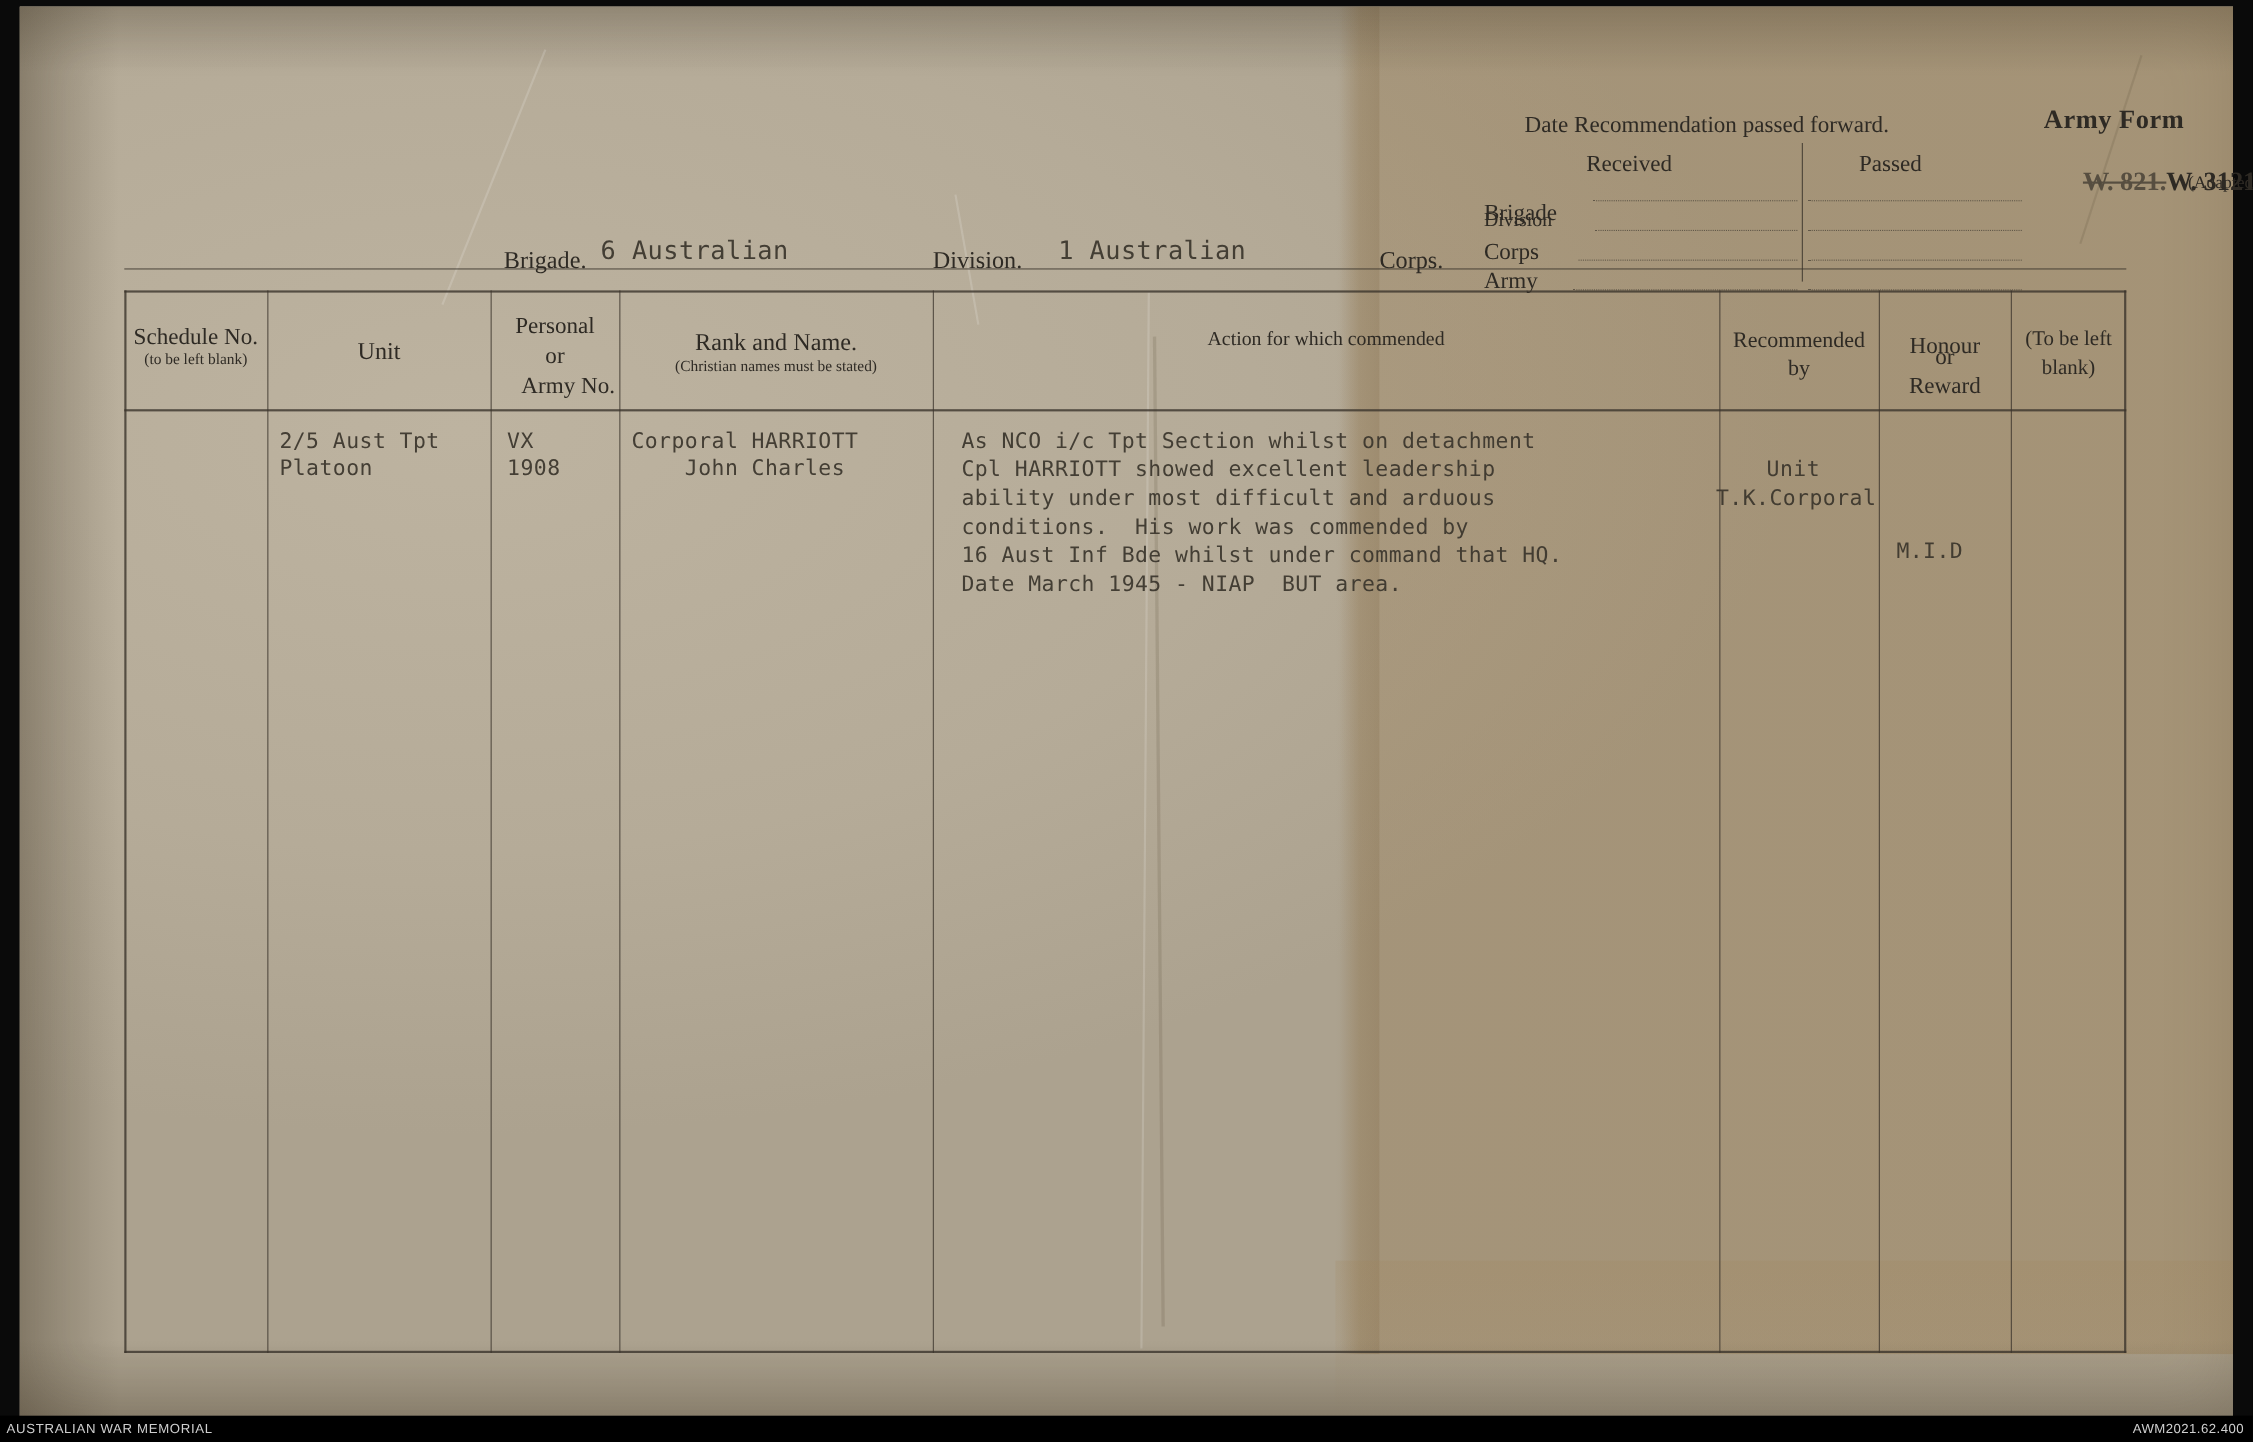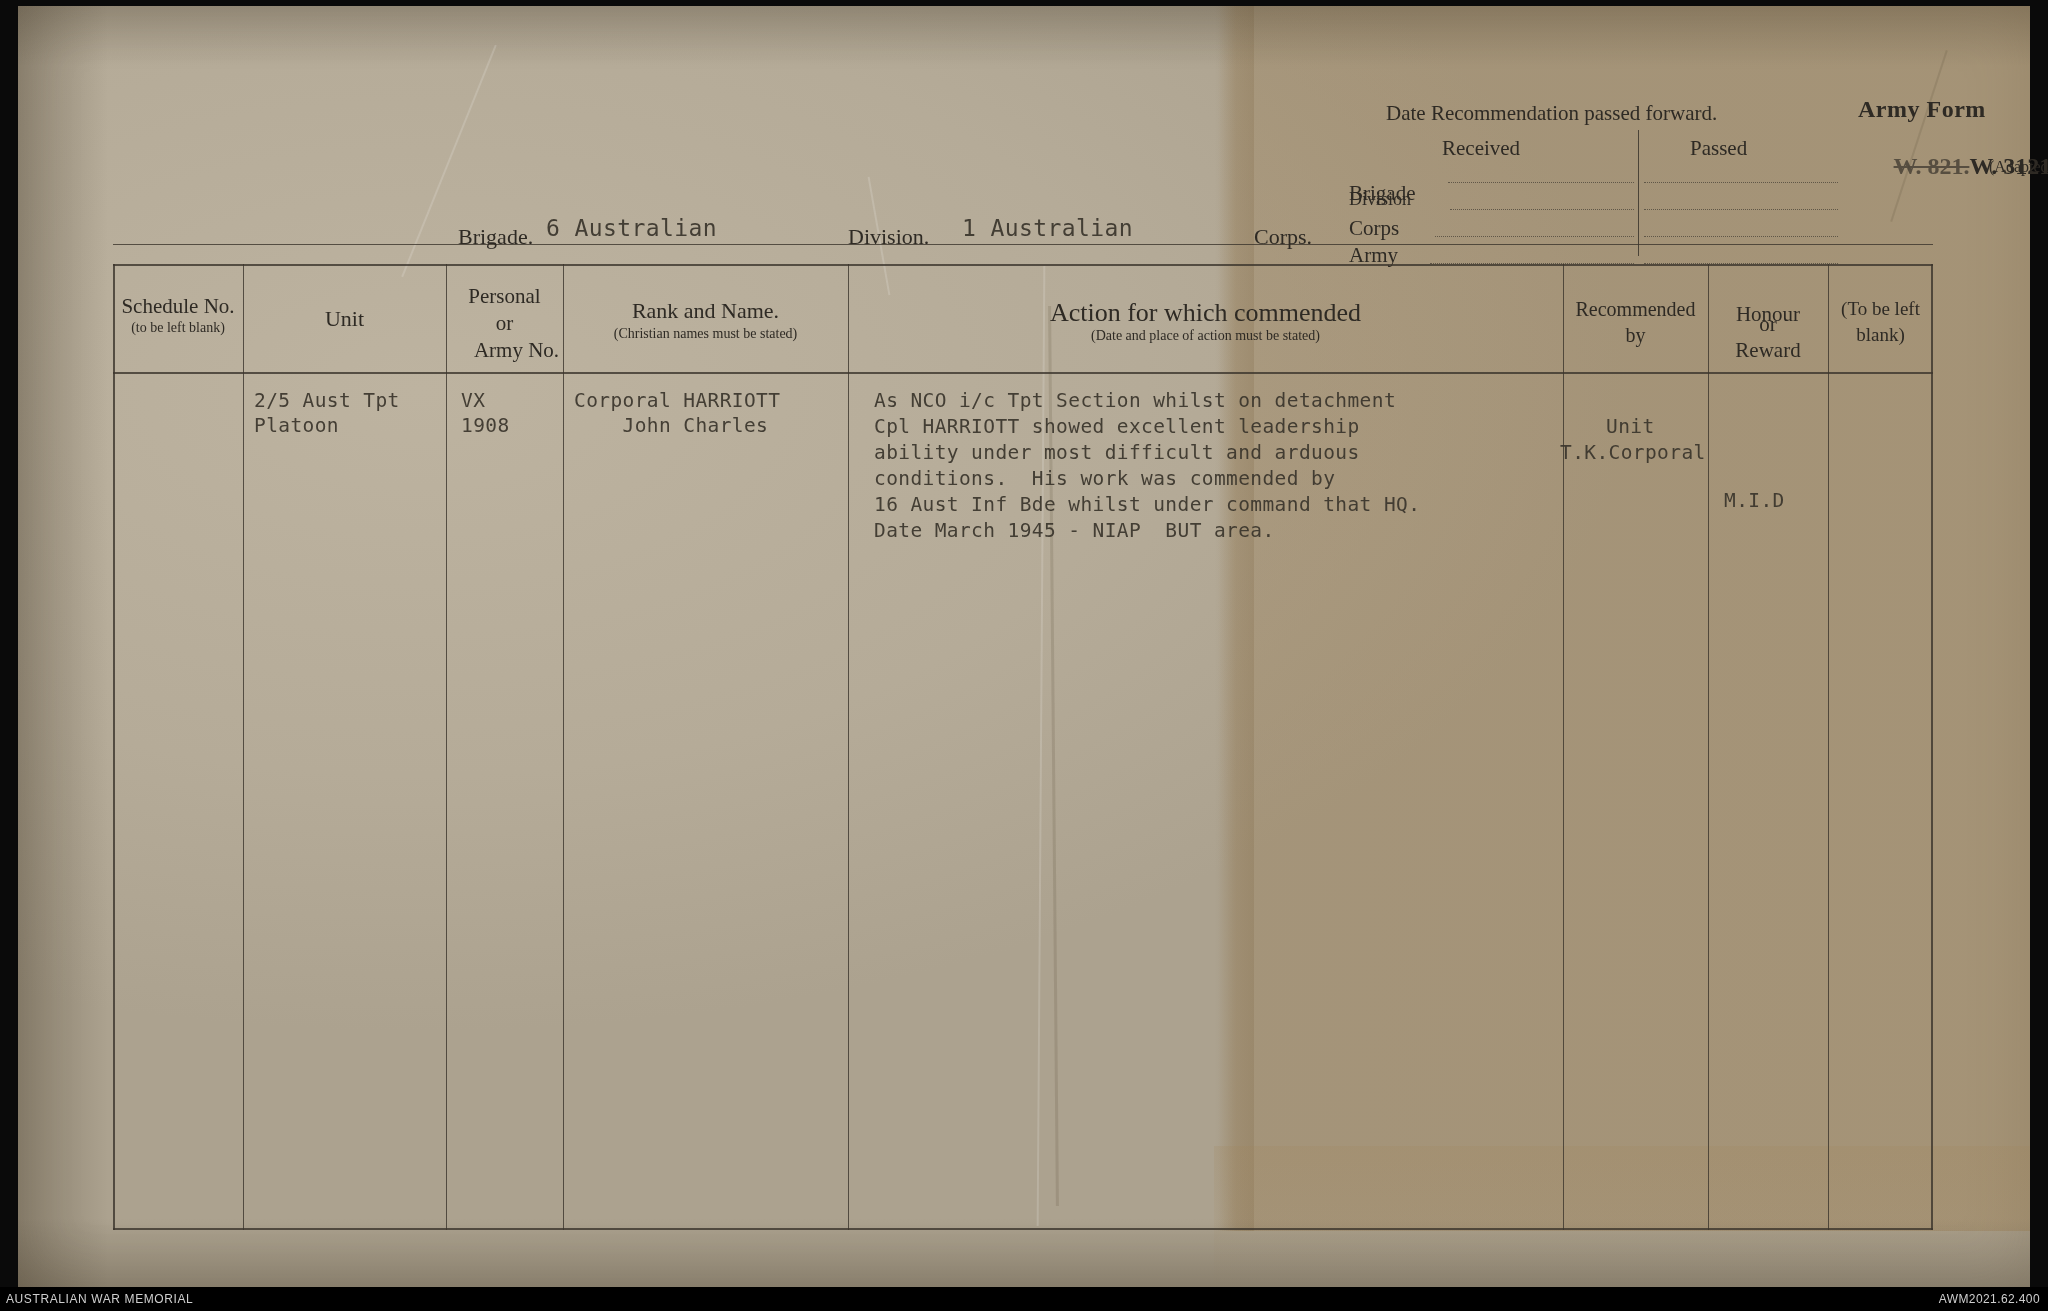--- a/index.html
+++ b/index.html
@@ -219,22 +219,21 @@
 
     <div class="ptxt ctr" style="left:225px; top:300px; width:203px; font-size:22px;">Unit</div>
 
     <div class="ptxt ctr" style="left:428px; top:278px; width:117px; font-size:21px;">Personal</div>
     <div class="ptxt ctr" style="left:428px; top:305px; width:117px; font-size:21px;">or</div>
     <div class="ptxt ctr" style="left:440px; top:332px; width:117px; font-size:21px;">Army No.</div>
 
     <div class="ptxt ctr" style="left:545px; top:292px; width:285px; font-size:22px;">Rank and Name.</div>
     <div class="ptxt ctr" style="left:545px; top:320px; width:285px; font-size:14px;">(Christian names must be stated)</div>
 
-    <div class="ptxt ctr" style="left:830px; top:292px; width:715px; font-size:26px;">Action for which commended</div>
-    <div class="ptxt ctr" style="left:830px; top:322px; width:715px; font-size:14px;">(Date and place of action must be stated)</div>
+    <div class="ptxt ctr" style="left:830px; top:292px; width:715px; font-size:18px;">Action for which commended</div>
 
     <div class="ptxt ctr" style="left:1543px; top:292px; width:149px; font-size:20px;">Recommended</div>
     <div class="ptxt ctr" style="left:1545px; top:318px; width:145px; font-size:20px;">by</div>
 
     <div class="ptxt ctr" style="left:1690px; top:296px; width:120px; font-size:21px;">Honour</div>
     <div class="ptxt ctr" style="left:1690px; top:306px; width:120px; font-size:21px;">or</div>
     <div class="ptxt ctr" style="left:1690px; top:332px; width:120px; font-size:21px;">Reward</div>
 
     <div class="ptxt ctr" style="left:1812px; top:292px; width:101px; font-size:19px;">(To be left</div>
     <div class="ptxt ctr" style="left:1812px; top:318px; width:101px; font-size:19px;">blank)</div>

